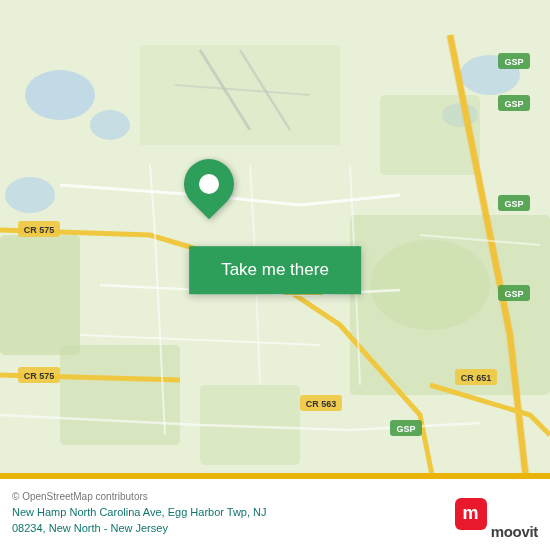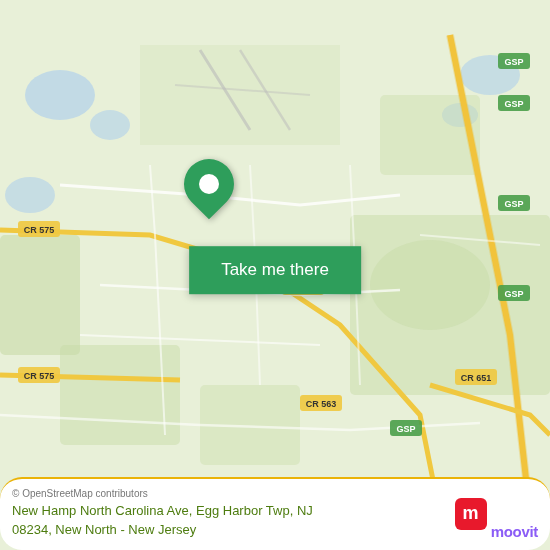--- a/index.html
+++ b/index.html
@@ -28,35 +28,34 @@
     }
 
     
     #bottom-bar {
       position: absolute;
       bottom: 0;
       left: 0;
       right: 0;
       background: white;
       padding: 8px 12px 10px 12px;
-      border-top: 2px solid #eab308;
+      border-top: 6px solid #eab308;
       display: flex;
       align-items: center;
       justify-content: space-between;
       z-index: 10;
-      border-radius: 22px;
     }
 
     #bottom-bar-left {
       flex: 1;
     }
 
     #address-text {
-      font-size: 13px;
-      color: #4d7c0f;
+      font-size: 11px;
+      color: #0f766e;
       line-height: 1.4;
     }
 
     #attribution {
       font-size: 10px;
       color: #777;
       margin-bottom: 3px;
     }
 
     #moovit-logo {
@@ -76,21 +75,21 @@
       align-items: center;
       justify-content: center;
       color: white;
       font-size: 18px;
       font-weight: bold;
     }
 
     #moovit-text {
       font-size: 15px;
       font-weight: bold;
-      color: #8b5cf6;
+      color: #404040;
       letter-spacing: -0.3px;
       margin-top: 36px;
     }
 
     
     #take-me-there-btn {
       position: absolute;
       top: 50%;
       left: 50%;
       transform: translate(-50%, -60%);

